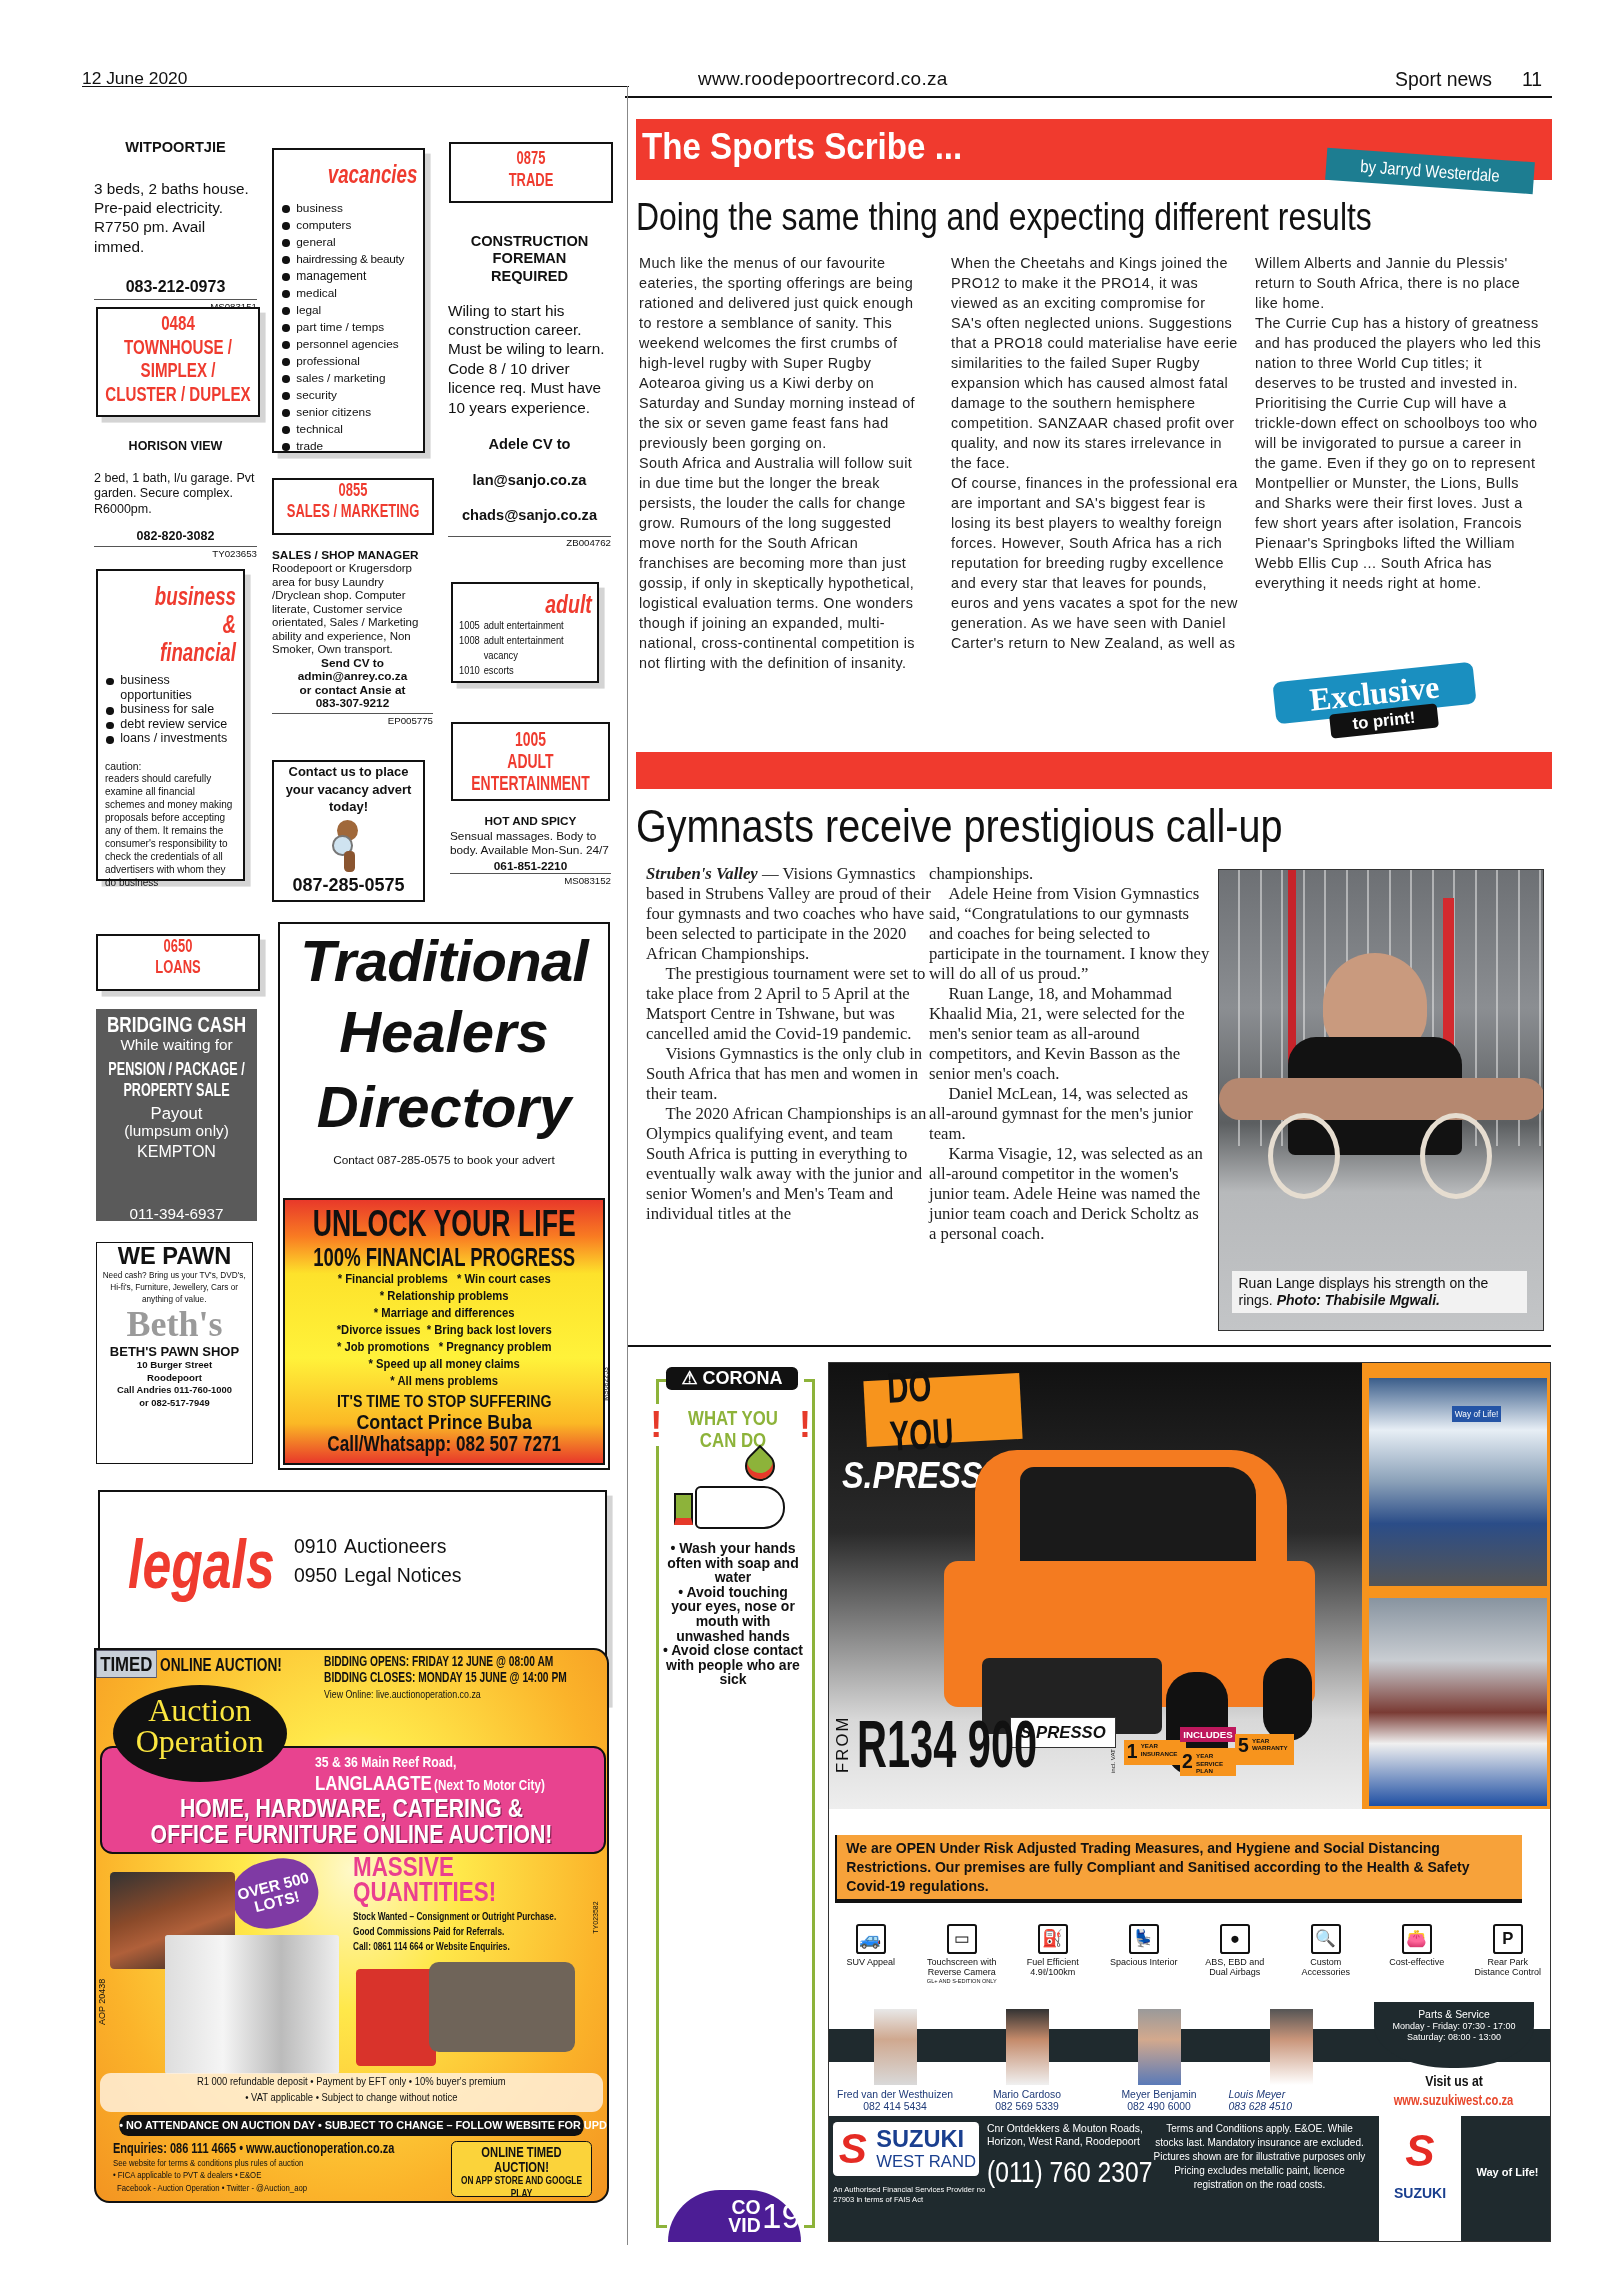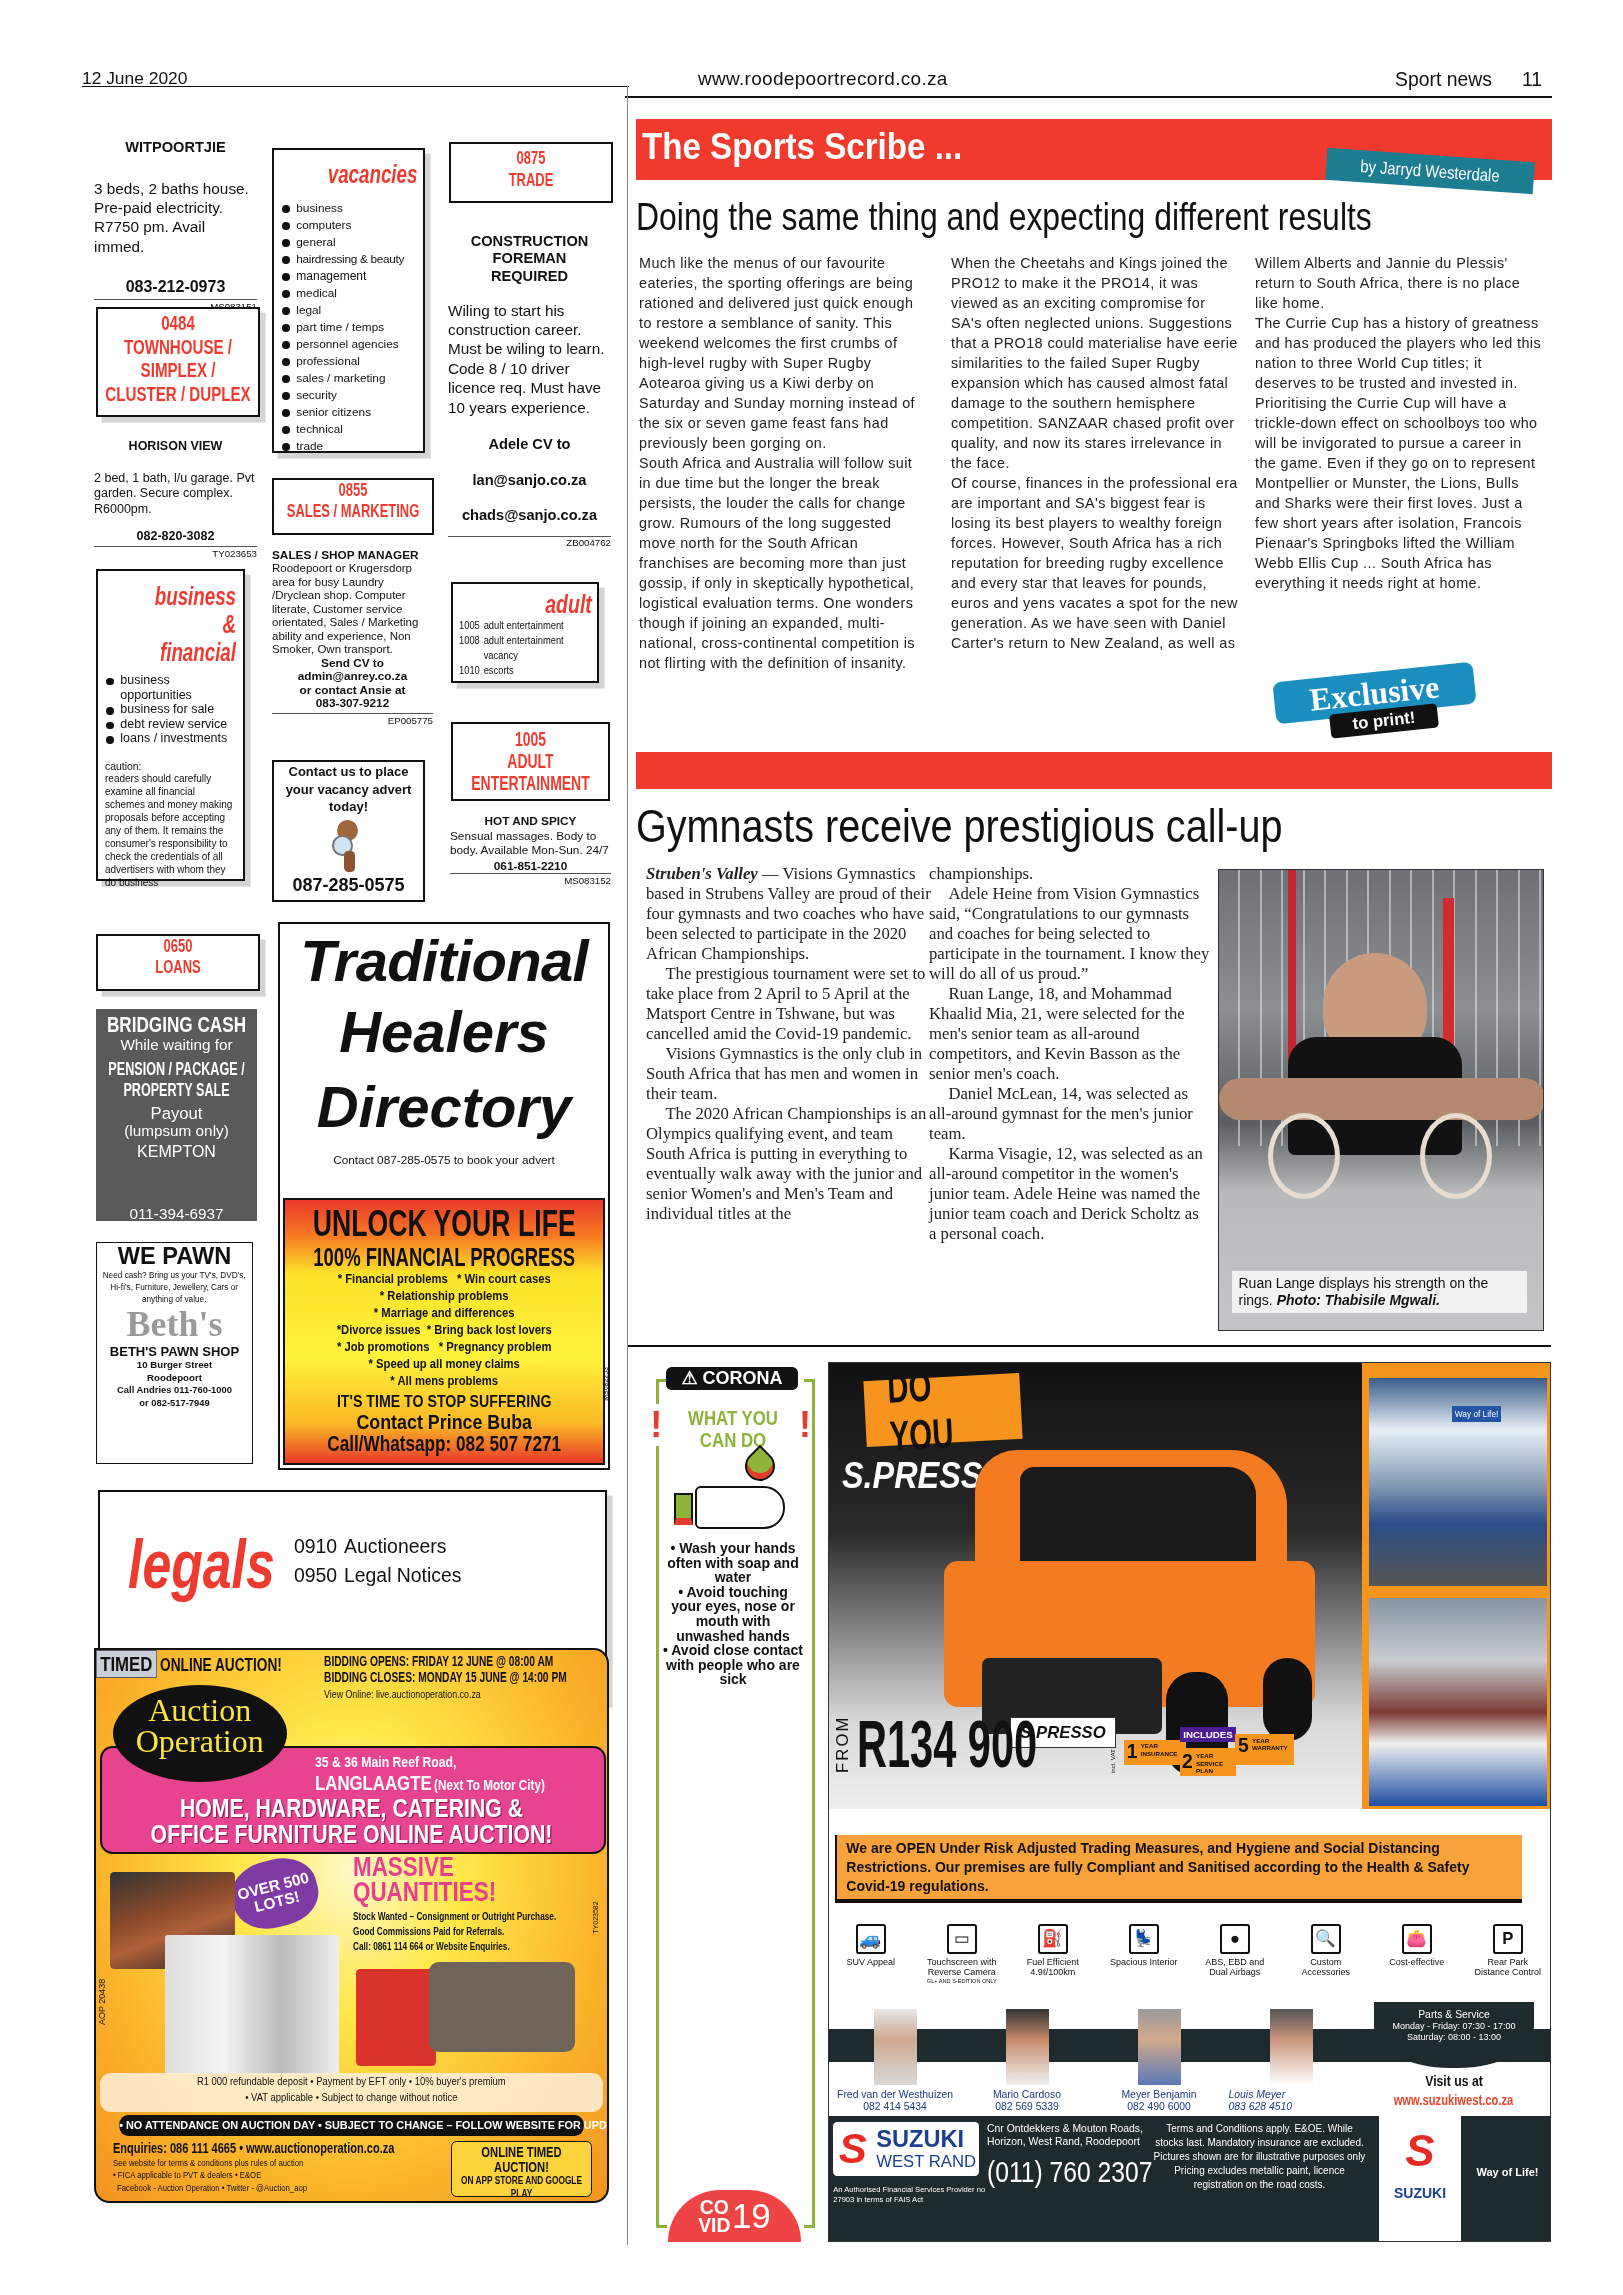--- a/index.html
+++ b/index.html
@@ -333,21 +333,21 @@
   <div style="position:absolute;left:103px;top:90px;width:26px;height:26px;background:#8db33a;border:2.1px solid #111;border-radius:0 50% 50% 50%;transform:rotate(45deg);box-shadow:inset -4.2px -4.2px 0 #e63a2a;"></div>
   <div style="position:absolute;left:32px;top:125px;width:111px;height:44px;">
     <div style="position:absolute;left:0;top:7px;width:19.4px;height:32px;background:#8db33a;border:2.1px solid #111;border-bottom:7px solid #e63a2a;box-sizing:border-box;"></div>
     <div style="position:absolute;left:21px;top:0;width:90px;height:43px;border:2.1px solid #111;border-radius:5.6px 21px 21px 5.6px;background:#fff;box-sizing:border-box;"></div>
   </div>
   <div style="position:absolute;left:21px;right:21px;top:180px;text-align:center;font-weight:bold;font-size:14px;line-height:14.6px;">
     <div style="margin-bottom:0;">• Wash your hands often with soap and water</div>
     <div>• Avoid touching your eyes, nose or mouth with unwashed hands</div>
     <div>• Avoid close contact with people who are sick</div>
   </div>
-  <div style="position:absolute;left:26px;top:829px;width:133px;height:52px;background:#ef4444;border-radius:67px 67px 0 0;color:#fff;text-align:center;">
+  <div style="position:absolute;left:26px;top:829px;width:133px;height:52px;background:#4c1d95;border-radius:67px 67px 0 0;color:#fff;text-align:right;">
     <div style="display:inline-flex;align-items:center;margin-top:5.6px;">
       <div style="font-weight:bold;line-height:18px;font-size:19.4px;">
         <div>CO</div>
         <div>VID</div>
       </div>
       <div style="font-size:35px;font-weight:300;margin-left:1.4px;">19</div>
     </div>
   </div>
 </div>
 
@@ -364,21 +364,21 @@
     <div style="position:absolute;left:38px;top:208px;width:180px;height:76px;background:#222;border-radius:7px;"></div>
     <div style="position:absolute;left:66px;top:267px;width:104px;height:29px;background:#fff;border:1.4px solid #333;font-weight:bold;font-style:italic;font-size:16.7px;line-height:29px;text-align:center;">S.PRESSO</div>
     <div style="position:absolute;left:222px;top:222px;width:62px;height:104px;background:#111;border-radius:28px;"></div>
     <div style="position:absolute;left:319px;top:208px;width:49px;height:83px;background:#111;border-radius:24px;"></div>
   </div>
   <div style="position:absolute;left:4.2px;top:351px;font-size:16.7px;transform:rotate(-90deg);transform-origin:left top;letter-spacing:2.1px;top:410px;">FROM</div>
   <div style="position:absolute;left:28px;top:346px;font-weight:bold;font-size:67px;line-height:69px;transform:scaleX(0.62);transform-origin:left;white-space:nowrap;">R134 900</div>
   <div style="position:absolute;left:280px;top:410px;font-size:6.2px;transform:rotate(-90deg);transform-origin:left top;white-space:nowrap;">incl. VAT</div>
   <div style="position:absolute;left:295px;top:364px;width:174px;height:52px;">
     <div style="position:absolute;left:0;top:12.5px;width:62px;height:25px;background:#f7941d;"></div>
-    <div style="position:absolute;left:56px;top:0;width:56px;height:15.3px;background:#4c1d95;color:#fff;font-weight:bold;font-size:9.7px;text-align:center;line-height:15.3px;">INCLUDES</div>
+    <div style="position:absolute;left:56px;top:0;width:56px;height:15.3px;background:#be185d;color:#fff;font-weight:bold;font-size:9.7px;text-align:center;line-height:15.3px;">INCLUDES</div>
     <div style="position:absolute;left:56px;top:21px;width:56px;height:28px;background:#f7941d;"></div>
     <div style="position:absolute;left:111px;top:7px;width:59px;height:30.5px;background:#f7941d;"></div>
     <div style="position:absolute;left:2.8px;top:14px;font-weight:bold;font-size:19.4px;line-height:21px;">1</div>
     <div style="position:absolute;left:16.7px;top:15.3px;font-size:6.2px;line-height:7.6px;width:42px;font-weight:bold;">YEAR INSURANCE</div>
     <div style="position:absolute;left:58px;top:23.6px;font-weight:bold;font-size:19.4px;line-height:21px;">2</div>
     <div style="position:absolute;left:72px;top:25px;font-size:6.2px;line-height:7.6px;width:38px;font-weight:bold;">YEAR SERVICE PLAN</div>
     <div style="position:absolute;left:114px;top:8.3px;font-weight:bold;font-size:19.4px;line-height:21px;">5</div>
     <div style="position:absolute;left:128px;top:9.7px;font-size:6.2px;line-height:7.6px;width:42px;font-weight:bold;">YEAR WARRANTY</div>
   </div>
   <div style="position:absolute;left:533px;top:0;width:190px;height:446px;background:#f7941d;">

